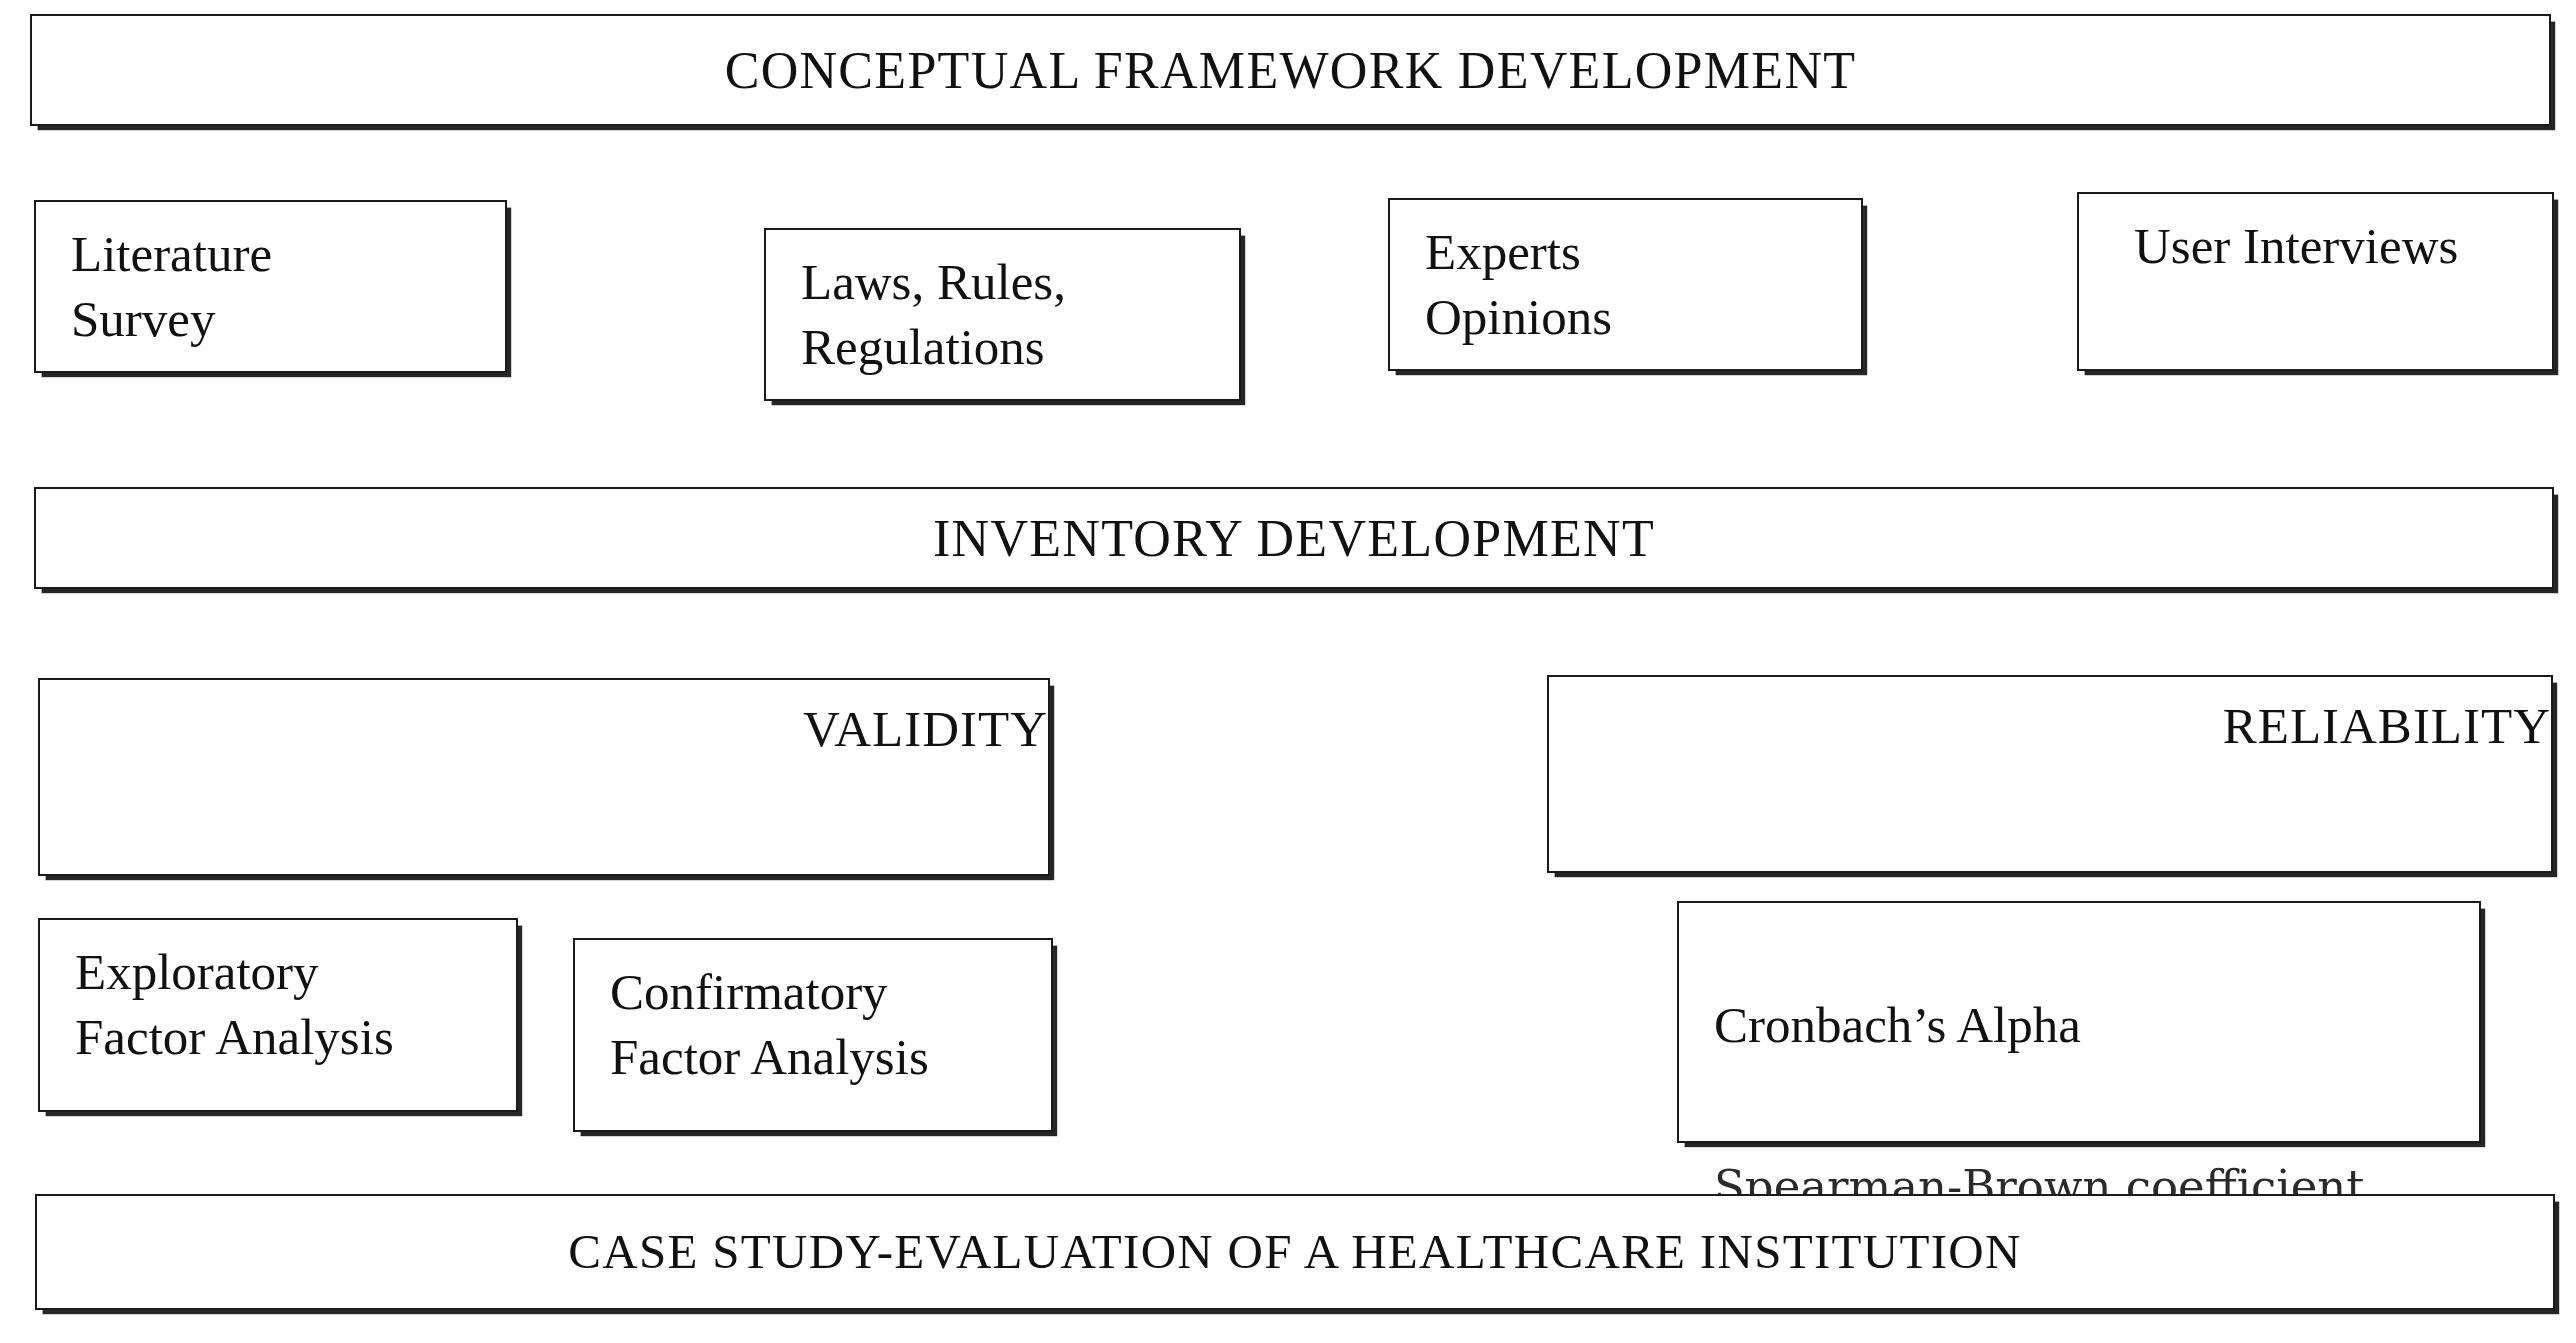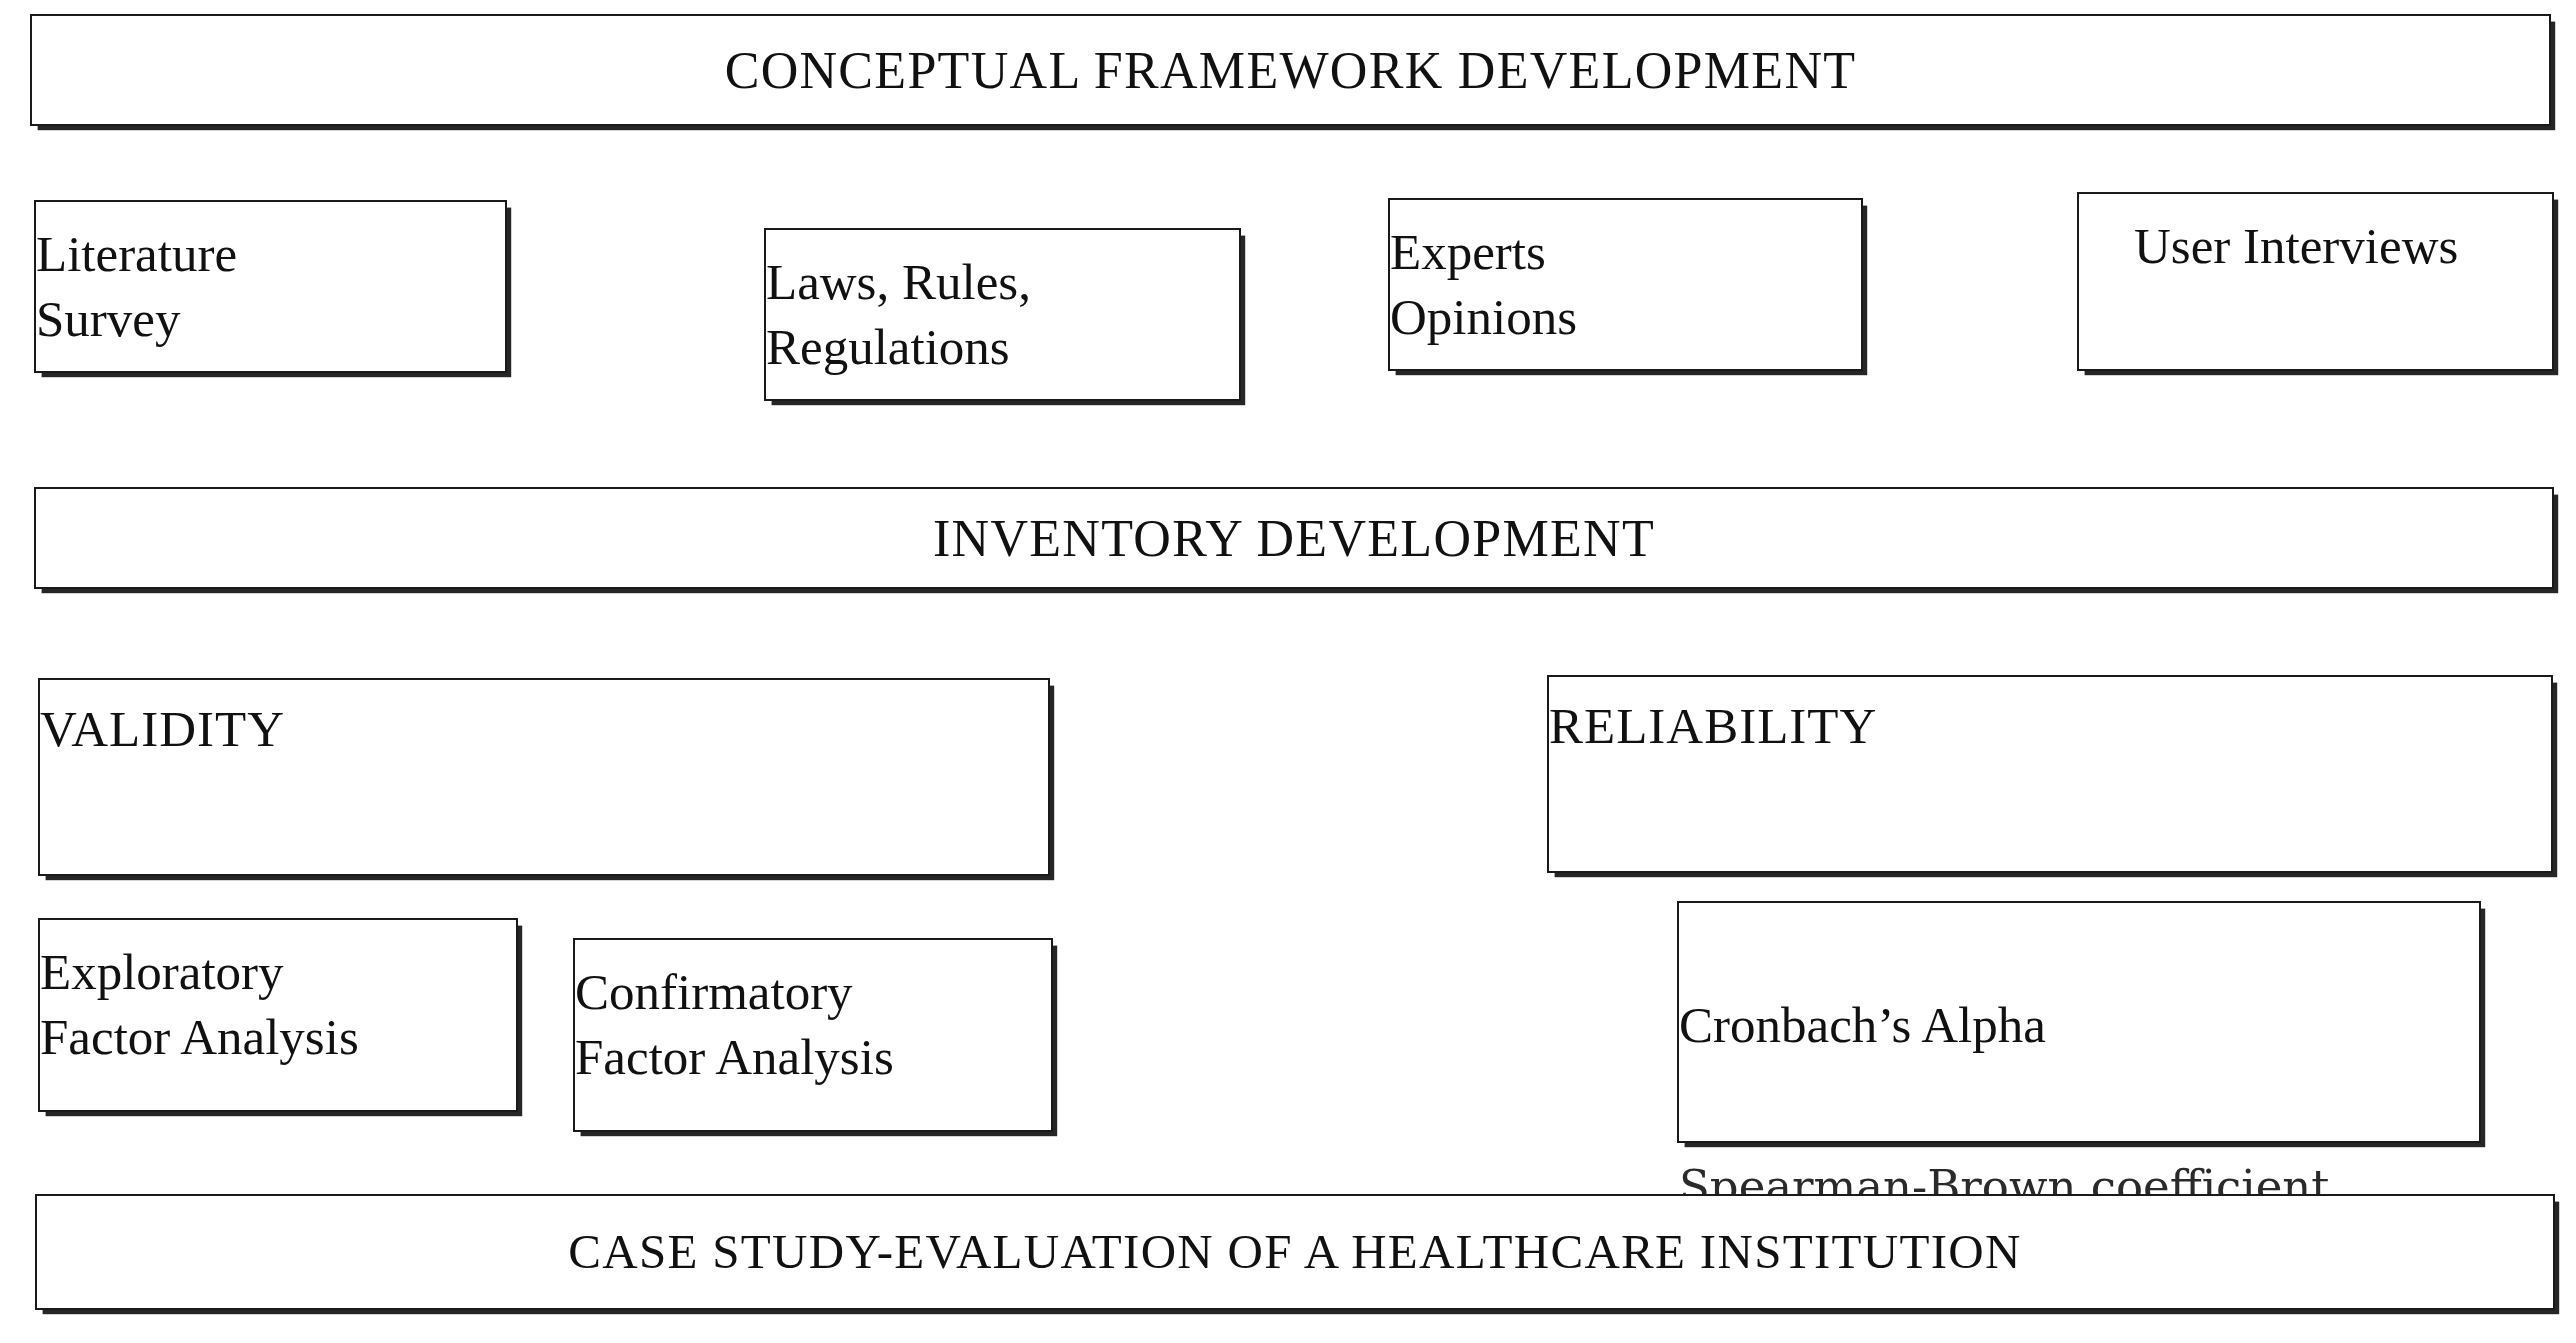--- a/index.html
+++ b/index.html
@@ -36,29 +36,30 @@
     font-size: 52px;
     letter-spacing: 1.3px;
     top: 22px;
   }
   .banner-title .txt { top: 22px; }
   .banner-inventory .txt { top: 17px; }
   .banner-case .txt { font-size: 49px; top: 25px; }
 
   
   .section .txt {
-    text-align: left;
+    text-align: right;
     font-size: 51px;
     letter-spacing: 1px;
     top: 17px;
   }
 
   
   .leafbox .txt {
     text-align: left;
+    padding-left: 35px;
     padding-right: 17px;
     font-size: 51px;
     top: 20px;
   }
   .leafbox.tall .txt { top: 20px; }
 
   .wide-leaf .txt { padding-left: 55px; }
 
   
   .alt-face {

